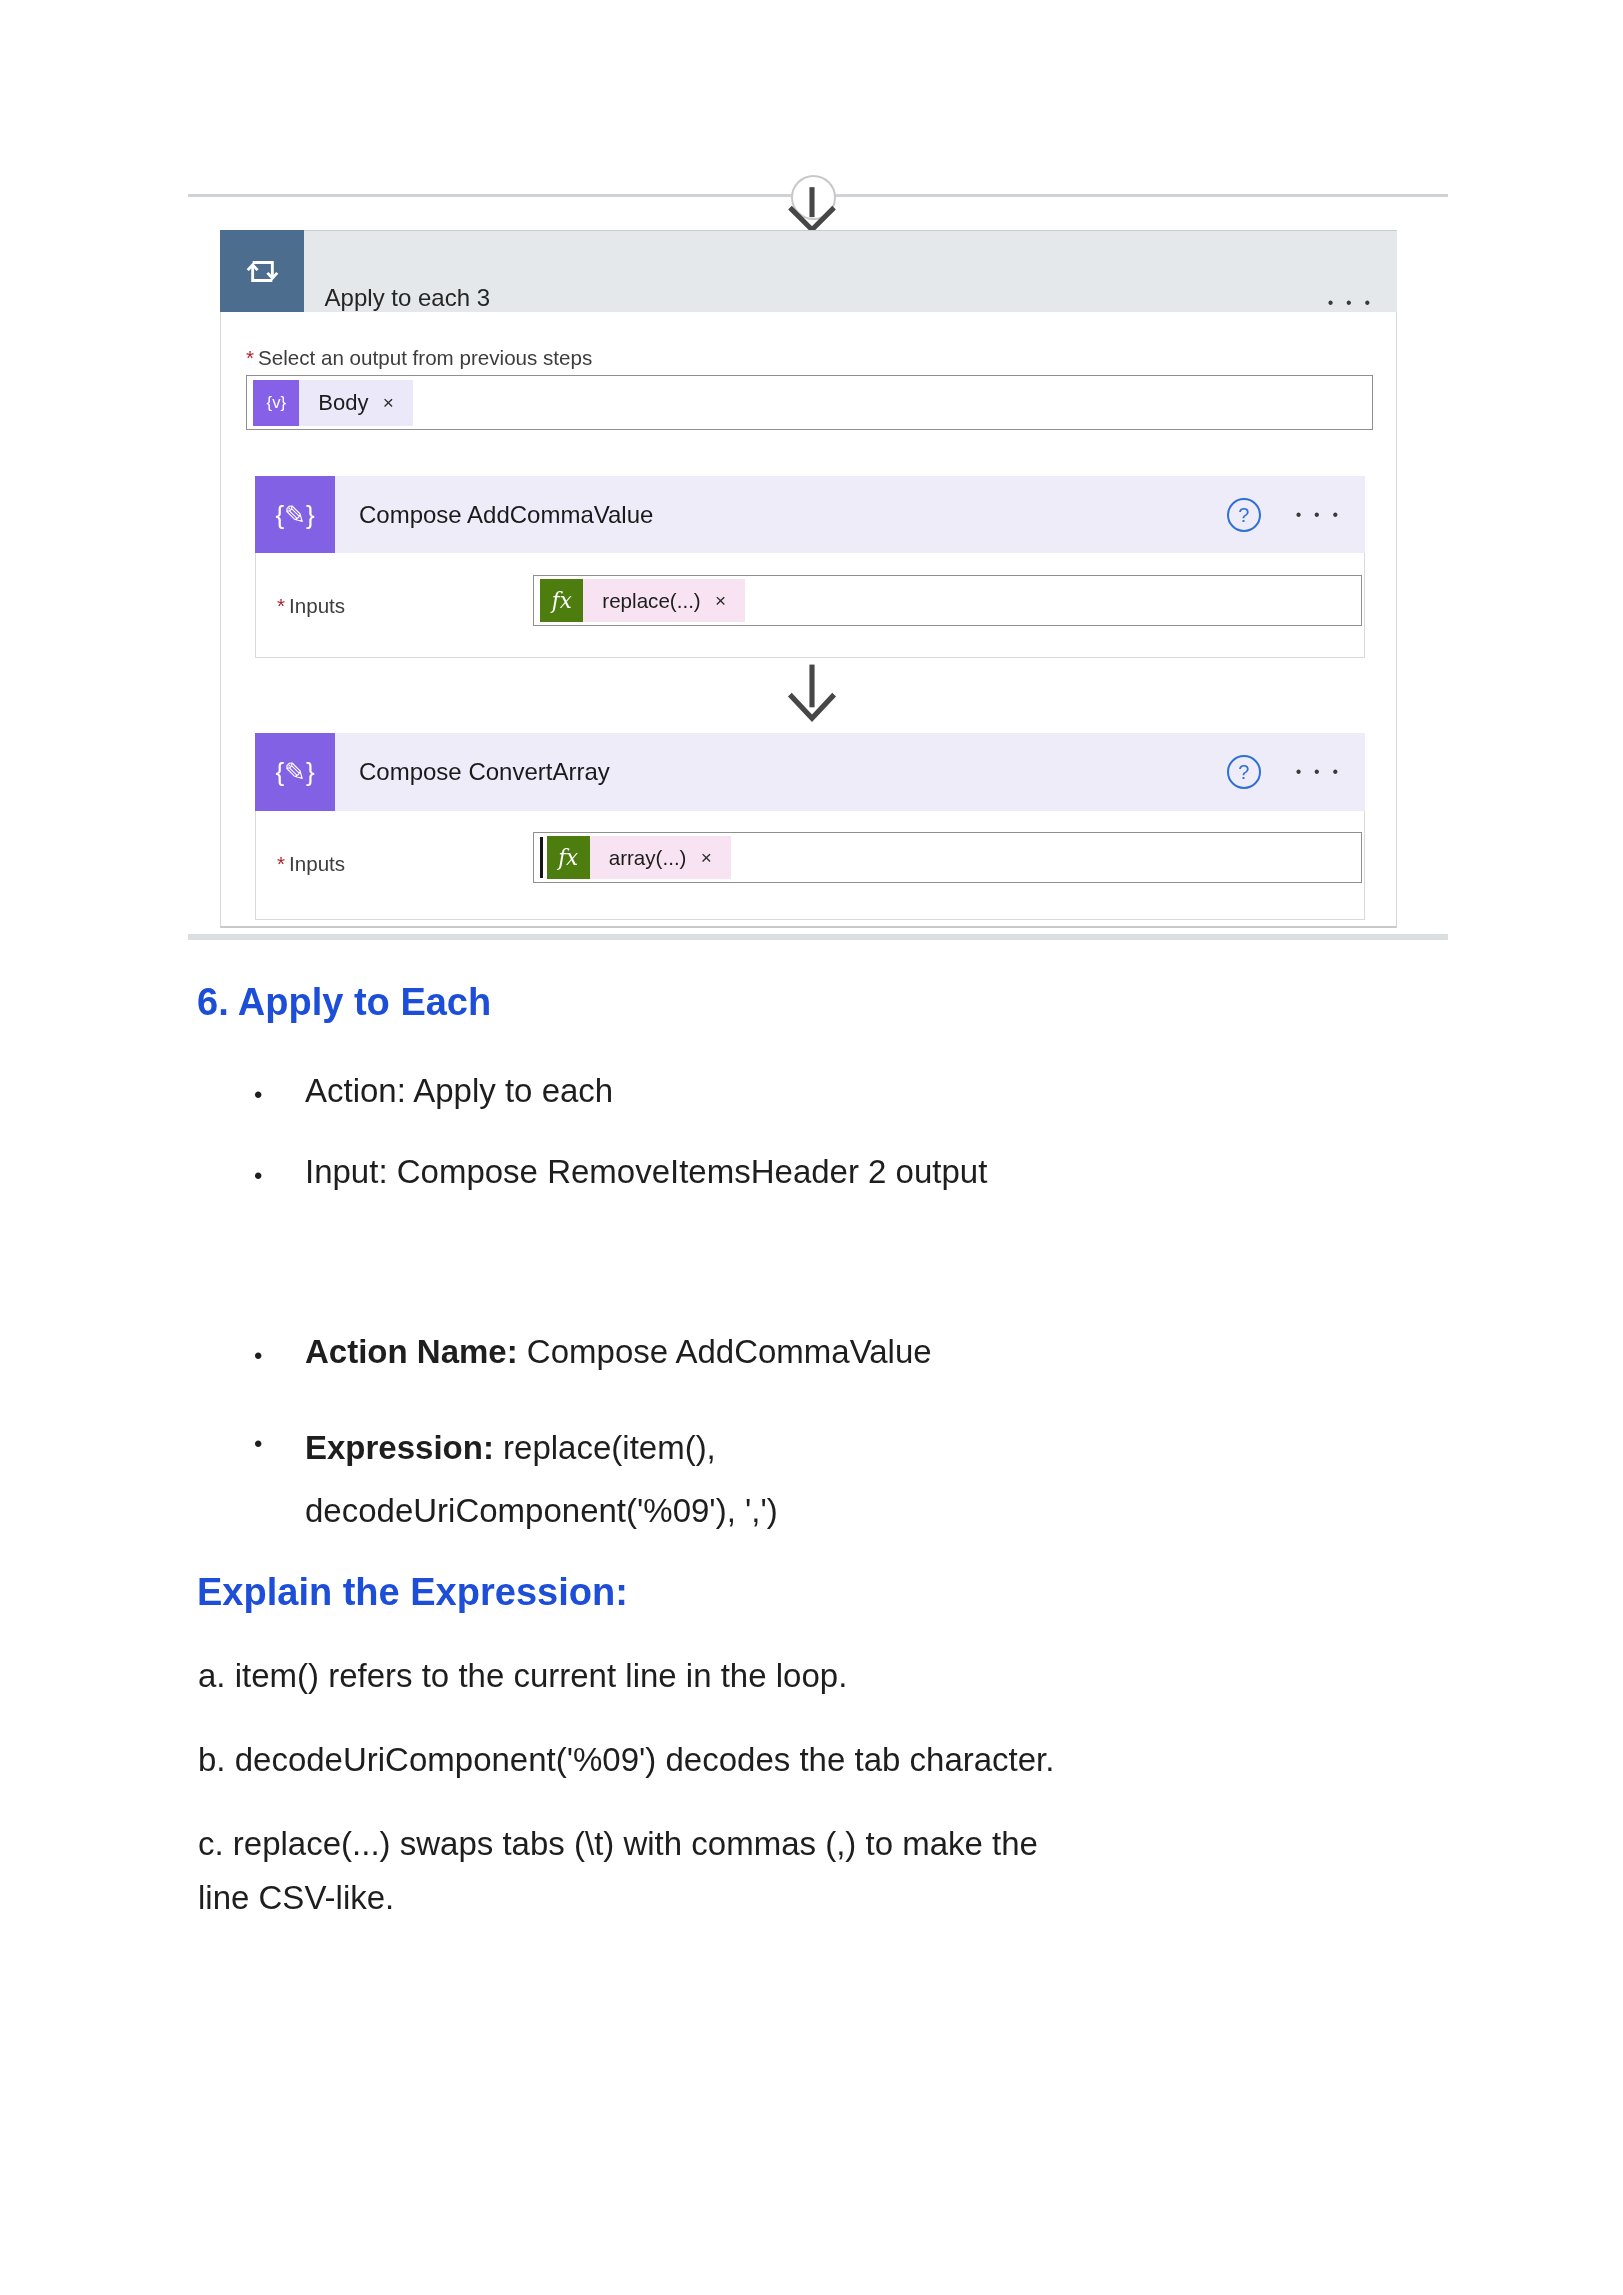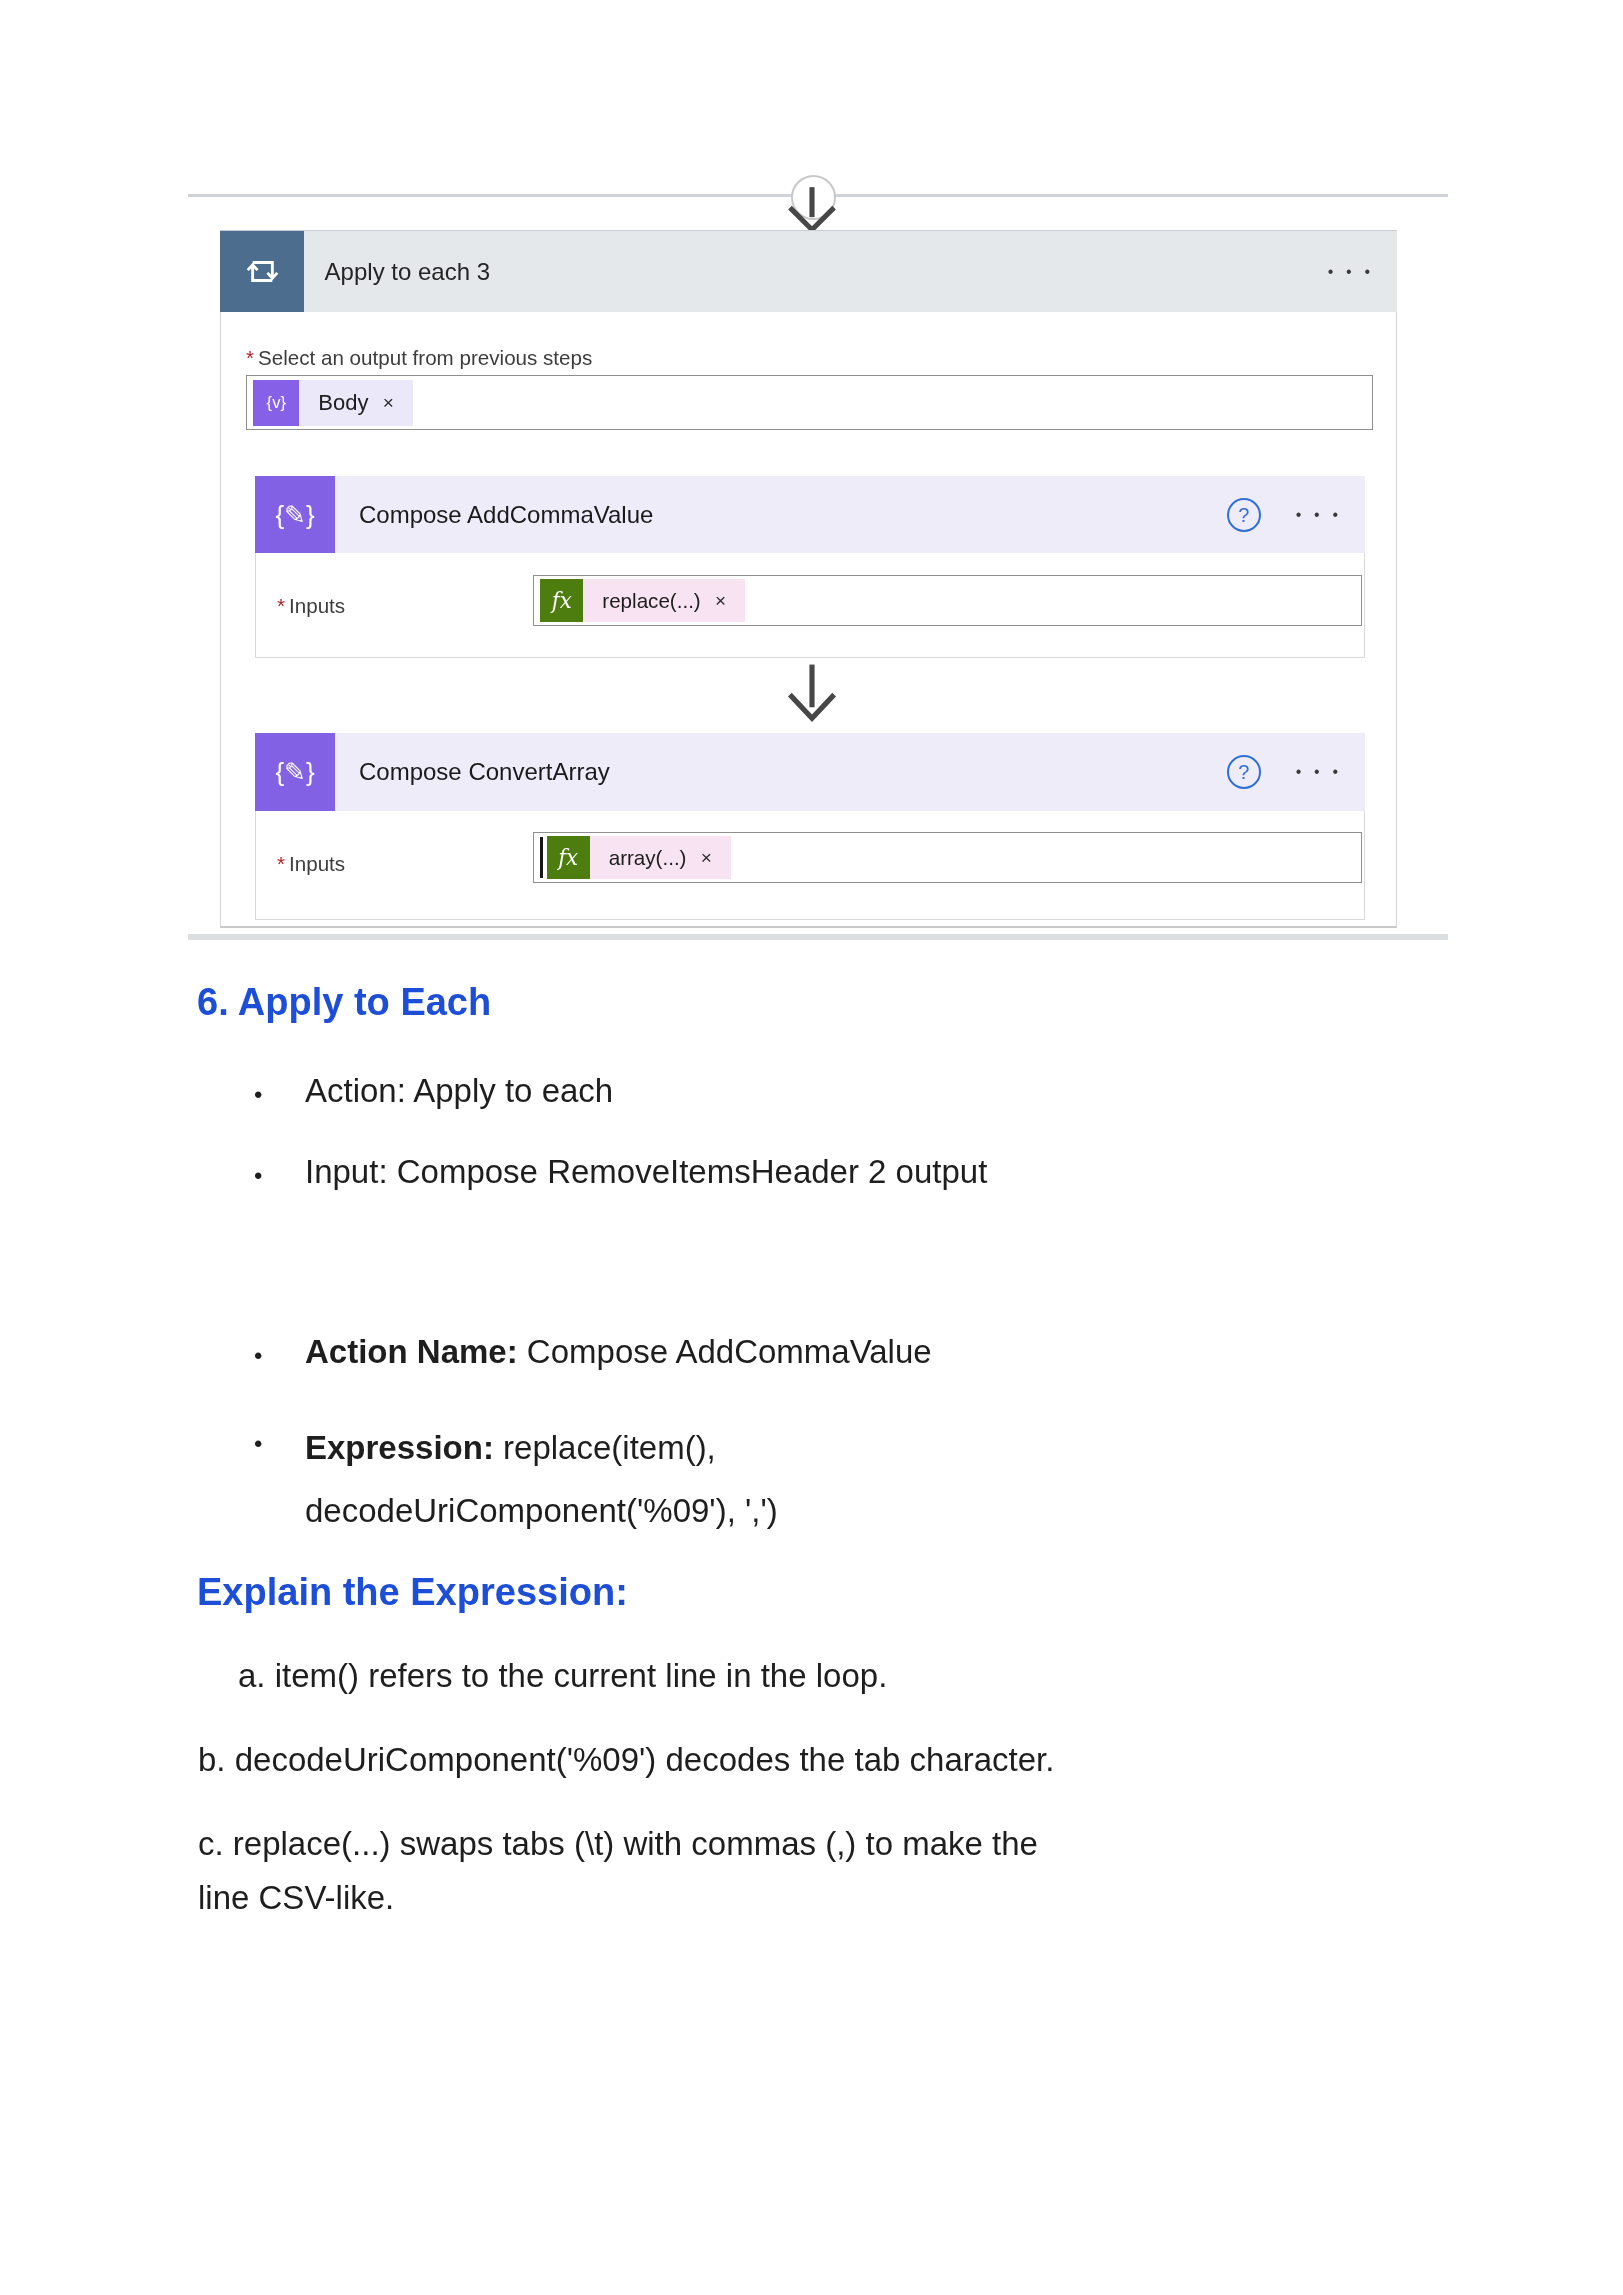--- a/index.html
+++ b/index.html
@@ -6,21 +6,21 @@
   .page{position:relative;width:1623px;height:2295px;background:#ffffff;
         font-family:"Liberation Sans",sans-serif;overflow:hidden;}
   .abs{position:absolute;}
 
   
   .hline{background:#cfd3d7;}
   .hline2{background:#dcdfe2;}
   .conn-circle{border:2.4px solid #c8c8c8;border-radius:50%;background:#ffffff;}
 
   
-  .ate-header{background:#e5e8eb;border-top:1.6px solid #c9cdd1;display:flex;align-items:center;}
+  .ate-header{background:#e5e8eb;border-top:1.6px solid #c9cdd1;display:flex;align-items:flex-end;}
   .ate-icon{width:84px;height:82px;background:#4d6d8f;display:flex;align-items:center;justify-content:center;flex:0 0 auto;}
   .ate-title{margin-left:20.6px;font-size:24px;color:#252525;}
   .menu-dots{font-size:16px;letter-spacing:12.7px;color:#3a3a3a;margin-left:auto;margin-right:14.3px;white-space:nowrap;}
   .ate-body{background:#ffffff;border-left:1.6px solid #d6d6d6;border-right:1.6px solid #d6d6d6;border-bottom:2.4px solid #c9c9c9;}
 
   .req{color:#b3252e;font-size:20.6px;margin-right:4px;}
   .field-label{font-size:20.6px;color:#3d3d3d;}
   .lbl-row{display:flex;align-items:baseline;}
 
   .input-box{background:#fff;border:1.6px solid #8f8f8f;display:flex;align-items:center;padding-left:6.3px;box-sizing:border-box;}
@@ -161,19 +161,19 @@
   <div class="abs body-line" style="left:305px;top:1333px;"><b>Action Name:</b><span> Compose AddCommaValue</span></div>
 
   <span class="abs bullet-dot" style="left:254px;top:1432px;">•</span>
   <div class="abs body-line two-line" style="left:305px;top:1416px;">
     <div><b>Expression:</b><span> replace(item(),</span></div>
     <div><span>decodeUriComponent('%09'), ',')</span></div>
   </div>
 
   <div class="abs h3" style="left:197px;top:1571px;">Explain the Expression:</div>
 
-  <div class="abs body-line" style="left:198px;top:1657px;margin-left:40px;">a. item() refers to the current line in the loop.</div>
+  <div class="abs body-line" style="left:198px;top:1657px;">a. item() refers to the current line in the loop.</div>
   <div class="abs body-line" style="left:198px;top:1741px;">b. decodeUriComponent('%09') decodes the tab character.</div>
   <div class="abs body-line" style="left:198px;top:1825px;">c. replace(...) swaps tabs (\t) with commas (,) to make the</div>
   <div class="abs body-line" style="left:198px;top:1879px;">line CSV-like.</div>
 
 </div>
 
 
 </body></html>

